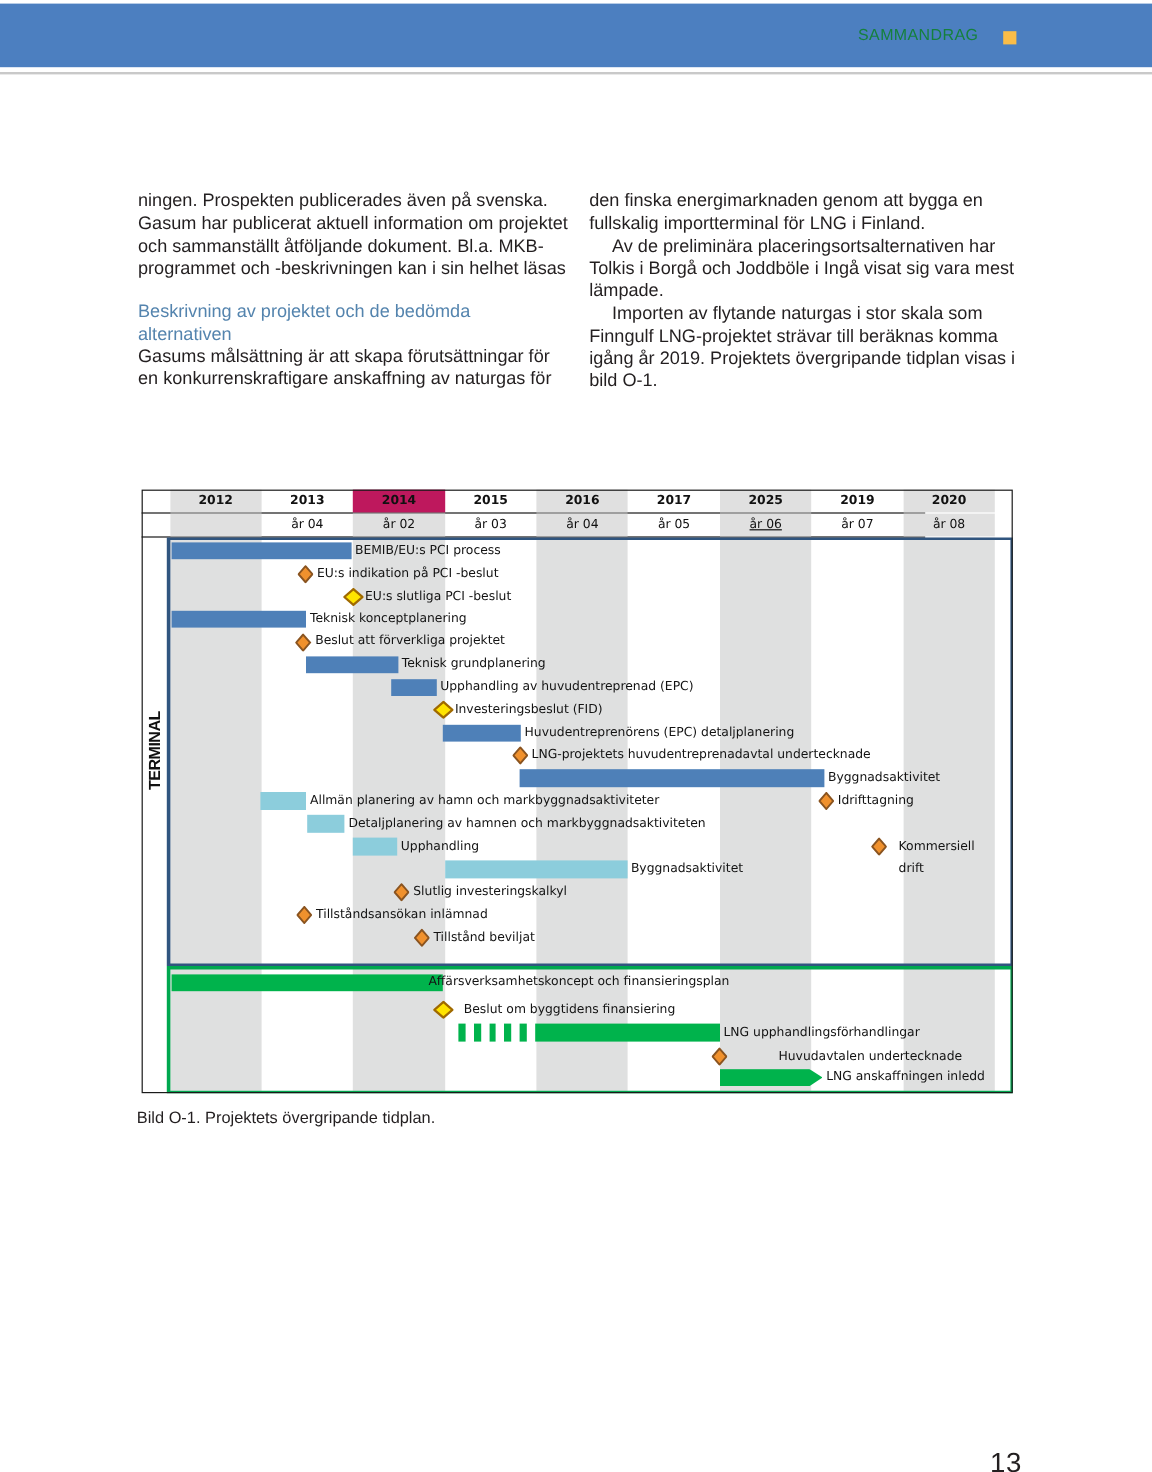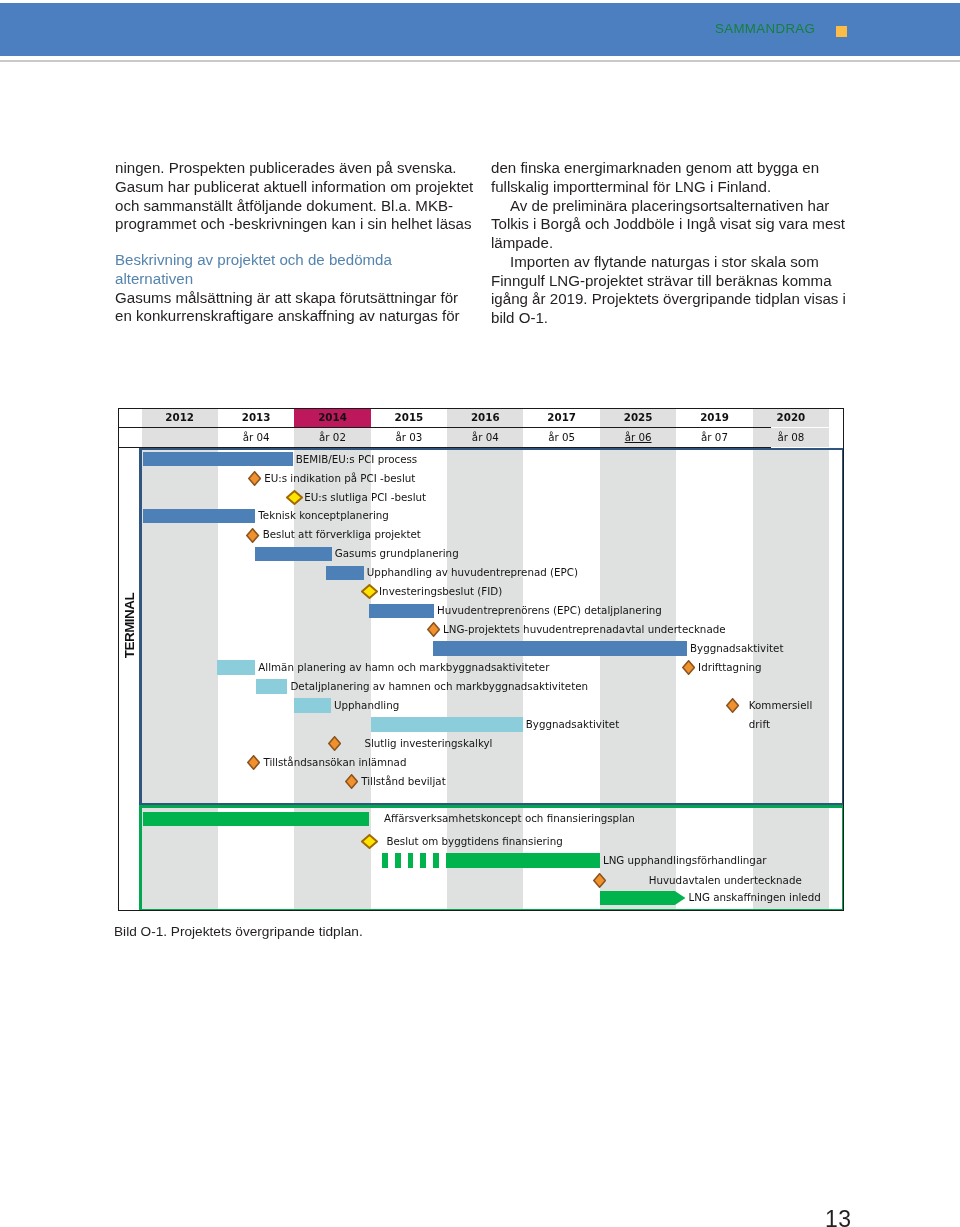--- a/index.html
+++ b/index.html
@@ -135,21 +135,21 @@
         <path d="M 8.5 0.95 L 16.05 7.5 L 8.5 14.05 L 0.95 7.5 Z" fill="#ffe400" stroke="#a06a00" stroke-width="1.9"></path>
       </svg>
       <div class="blabel" style="left: 186.2px; top: 82.56px;">EU:s slutliga PCI -beslut</div>
       <div class="bar b" style="left: 25.028px; width: 112.308px; top: 100.89px;"></div>
       <div class="blabel" style="left: 140.336px; top: 101.49px;">Teknisk konceptplanering</div>
       <svg width="13.2" height="15" viewBox="0 0 13.2 15" class="dia" style="left: 128.444px; top: 119.52px; width: 13.2px; height: 15px;">
         <path d="M 6.6 0.8 L 12.399999999999999 7.5 L 6.6 14.2 L 0.8 7.5 Z" fill="#f0912d" stroke="#8a5420" stroke-width="1.6"></path>
       </svg>
       <div class="blabel" style="left: 144.644px; top: 120.42px;">Beslut att förverkliga projektet</div>
       <div class="bar b" style="left: 137.336px; width: 76.4px; top: 138.75px;"></div>
-      <div class="blabel" style="left: 216.736px; top: 139.35px;">Gasums grundplanering</div>
+      <div class="blabel" style="left: 216.736px; top: 139.35px;">Teknisk grundplanering</div>
       <div class="bar b" style="left: 207.624px; width: 38.2px; top: 157.68px;"></div>
       <div class="blabel" style="left: 248.824px; top: 158.28px;">Upphandling av huvudentreprenad (EPC)</div>
       <svg width="17" height="15" viewBox="0 0 17 15" class="dia" style="left: 242.672px; top: 176.31px; width: 17px; height: 15px;">
         <path d="M 8.5 0.95 L 16.05 7.5 L 8.5 14.05 L 0.95 7.5 Z" fill="#ffe400" stroke="#a06a00" stroke-width="1.9"></path>
       </svg>
       <div class="blabel" style="left: 261.072px; top: 177.21px;">Investeringsbeslut (FID)</div>
       <div class="bar b" style="left: 251.172px; width: 64.94px; top: 195.54px;"></div>
       <div class="blabel" style="left: 319.112px; top: 196.14px;">Huvudentreprenörens (EPC) detaljplanering</div>
       <svg width="13.2" height="15" viewBox="0 0 13.2 15" class="dia" style="left: 308.748px; top: 214.17px; width: 13.2px; height: 15px;">
         <path d="M 6.6 0.8 L 12.399999999999999 7.5 L 6.6 14.2 L 0.8 7.5 Z" fill="#f0912d" stroke="#8a5420" stroke-width="1.6"></path>
@@ -170,31 +170,31 @@
       <svg width="13.2" height="15" viewBox="0 0 13.2 15" class="dia" style="left: 608.236px; top: 289.89px; width: 13.2px; height: 15px;">
         <path d="M 6.6 0.8 L 12.399999999999999 7.5 L 6.6 14.2 L 0.8 7.5 Z" fill="#f0912d" stroke="#8a5420" stroke-width="1.6"></path>
       </svg>
       <div class="blabel" style="left: 630.836px; top: 290.79px;">Kommersiell</div>
       <div class="blabel" style="left: 630.836px; top: 309.72px;">drift</div>
       <div class="bar l" style="left: 252.7px; width: 152.036px; top: 309.12px;"></div>
       <div class="blabel" style="left: 407.736px; top: 309.72px;">Byggnadsaktivitet</div>
       <svg width="13.2" height="15" viewBox="0 0 13.2 15" class="dia" style="left: 210.192px; top: 327.75px; width: 13.2px; height: 15px;">
         <path d="M 6.6 0.8 L 12.399999999999999 7.5 L 6.6 14.2 L 0.8 7.5 Z" fill="#f0912d" stroke="#8a5420" stroke-width="1.6"></path>
       </svg>
-      <div class="blabel" style="left: 226.392px; top: 328.65px; margin-left: 20px;">Slutlig investeringskalkyl</div>
+      <div class="blabel" style="left: 226.392px; top: 328.65px;">Slutlig investeringskalkyl</div>
       <svg width="13.2" height="15" viewBox="0 0 13.2 15" class="dia" style="left: 129.208px; top: 346.68px; width: 13.2px; height: 15px;">
         <path d="M 6.6 0.8 L 12.399999999999999 7.5 L 6.6 14.2 L 0.8 7.5 Z" fill="#f0912d" stroke="#8a5420" stroke-width="1.6"></path>
       </svg>
       <div class="blabel" style="left: 145.408px; top: 347.58px;">Tillståndsansökan inlämnad</div>
       <svg width="13.2" height="15" viewBox="0 0 13.2 15" class="dia" style="left: 227px; top: 365.61px; width: 13.2px; height: 15px;">
         <path d="M 6.6 0.8 L 12.399999999999999 7.5 L 6.6 14.2 L 0.8 7.5 Z" fill="#f0912d" stroke="#8a5420" stroke-width="1.6"></path>
       </svg>
       <div class="blabel" style="left: 243.2px; top: 366.51px;">Tillstånd beviljat</div>
       <div class="bar g" style="left: 25.028px; width: 226.144px; top: 403.5px;"></div>
-      <div class="blabel" style="left: 266px; top: 404.1px;">Affärsverksamhetskoncept och finansieringsplan</div>
+      <div class="blabel" style="left: 239px; top: 404.1px;">Affärsverksamhetskoncept och finansieringsplan</div>
       <svg width="17" height="15" viewBox="0 0 17 15" class="dia" style="left: 242.672px; top: 426px; width: 17px; height: 15px;">
         <path d="M 8.5 0.95 L 16.05 7.5 L 8.5 14.05 L 0.95 7.5 Z" fill="#ffe400" stroke="#a06a00" stroke-width="1.9"></path>
       </svg>
       <div class="blabel" style="left: 268.472px; top: 426.9px;">Beslut om byggtidens finansiering</div>
       <div class="bar g" style="left: 264.16px; width: 5.9px; top: 445.15px;"></div>
       <div class="bar g" style="left: 276.86px; width: 5.9px; top: 445.15px;"></div>
       <div class="bar g" style="left: 289.56px; width: 5.9px; top: 445.15px;"></div>
       <div class="bar g" style="left: 302.26px; width: 5.9px; top: 445.15px;"></div>
       <div class="bar g" style="left: 314.96px; width: 5.9px; top: 445.15px;"></div>
       <div class="bar g" style="left: 327.66px; width: 154.24px; top: 445.15px;"></div>

